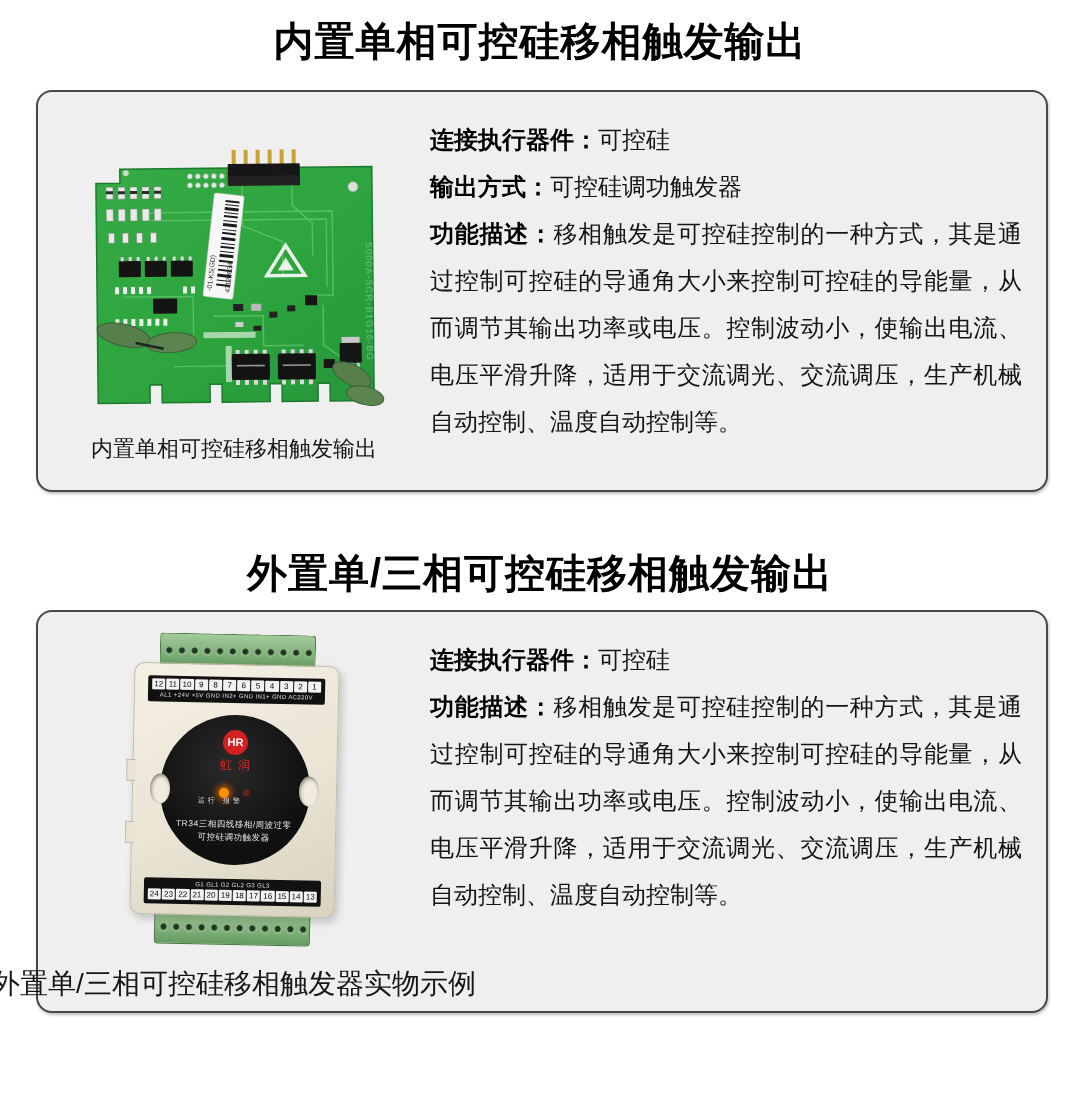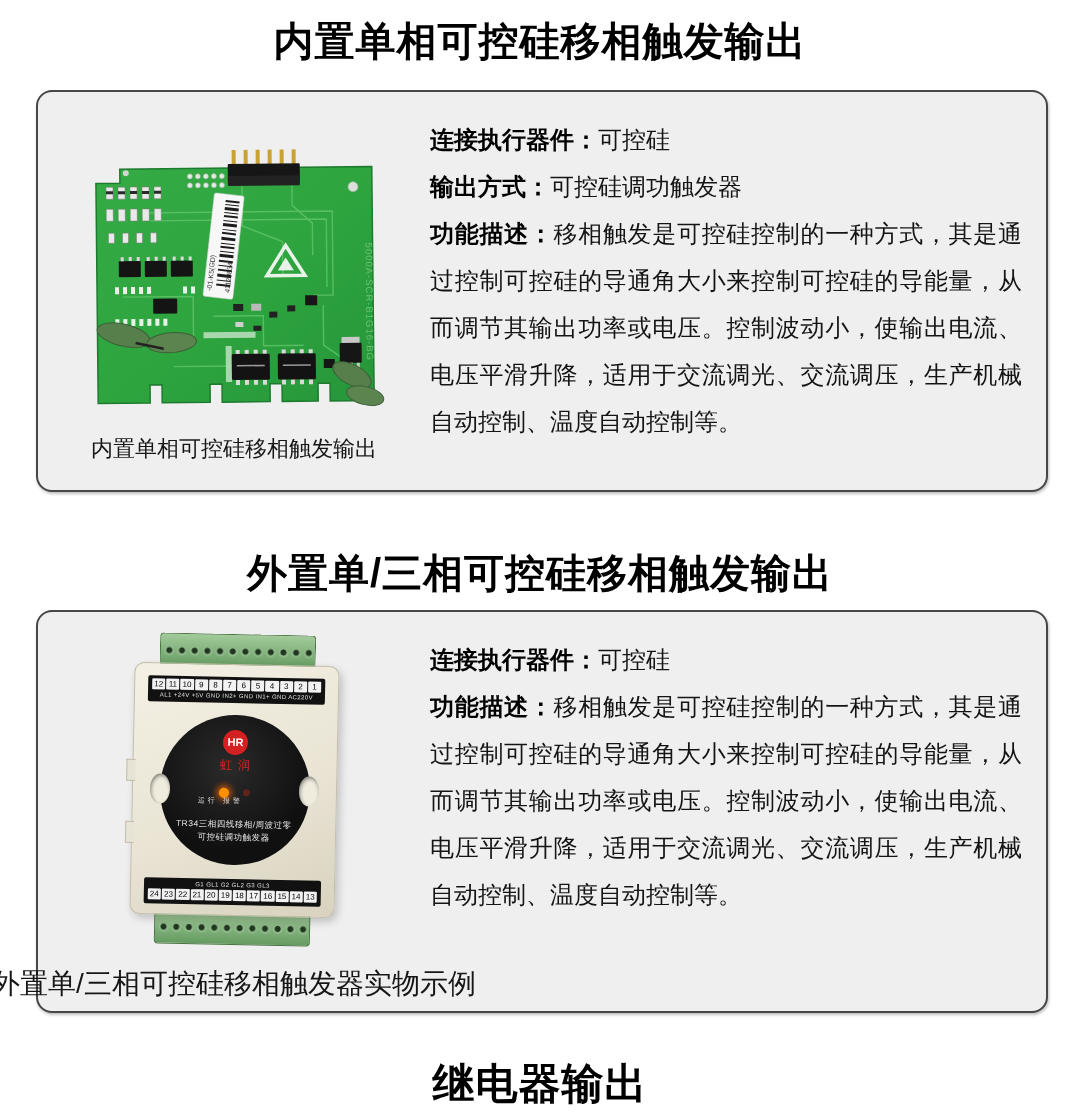--- a/index.html
+++ b/index.html
@@ -404,15 +404,14 @@
       </div>
       <figcaption class="media-caption caption-sm">外置单/三相可控硅移相触发器实物示例</figcaption>
     </figure>
 
     <div class="specs">
       <p><span class="lbl">连接执行器件：</span><span>可控硅</span></p>
       <p><span class="lbl">功能描述：</span><span>移相触发是可控硅控制的一种方式，其是通过控制可控硅的导通角大小来控制可控硅的导能量，从而调节其输出功率或电压。控制波动小，使输出电流、电压平滑升降，适用于交流调光、交流调压，生产机械自动控制、温度自动控制等。</span></p>
     </div>
   </section>
 
-  <h1 class="section-title title-3">继电器输出</h1>
 
 </div>
 
 </body></html>

